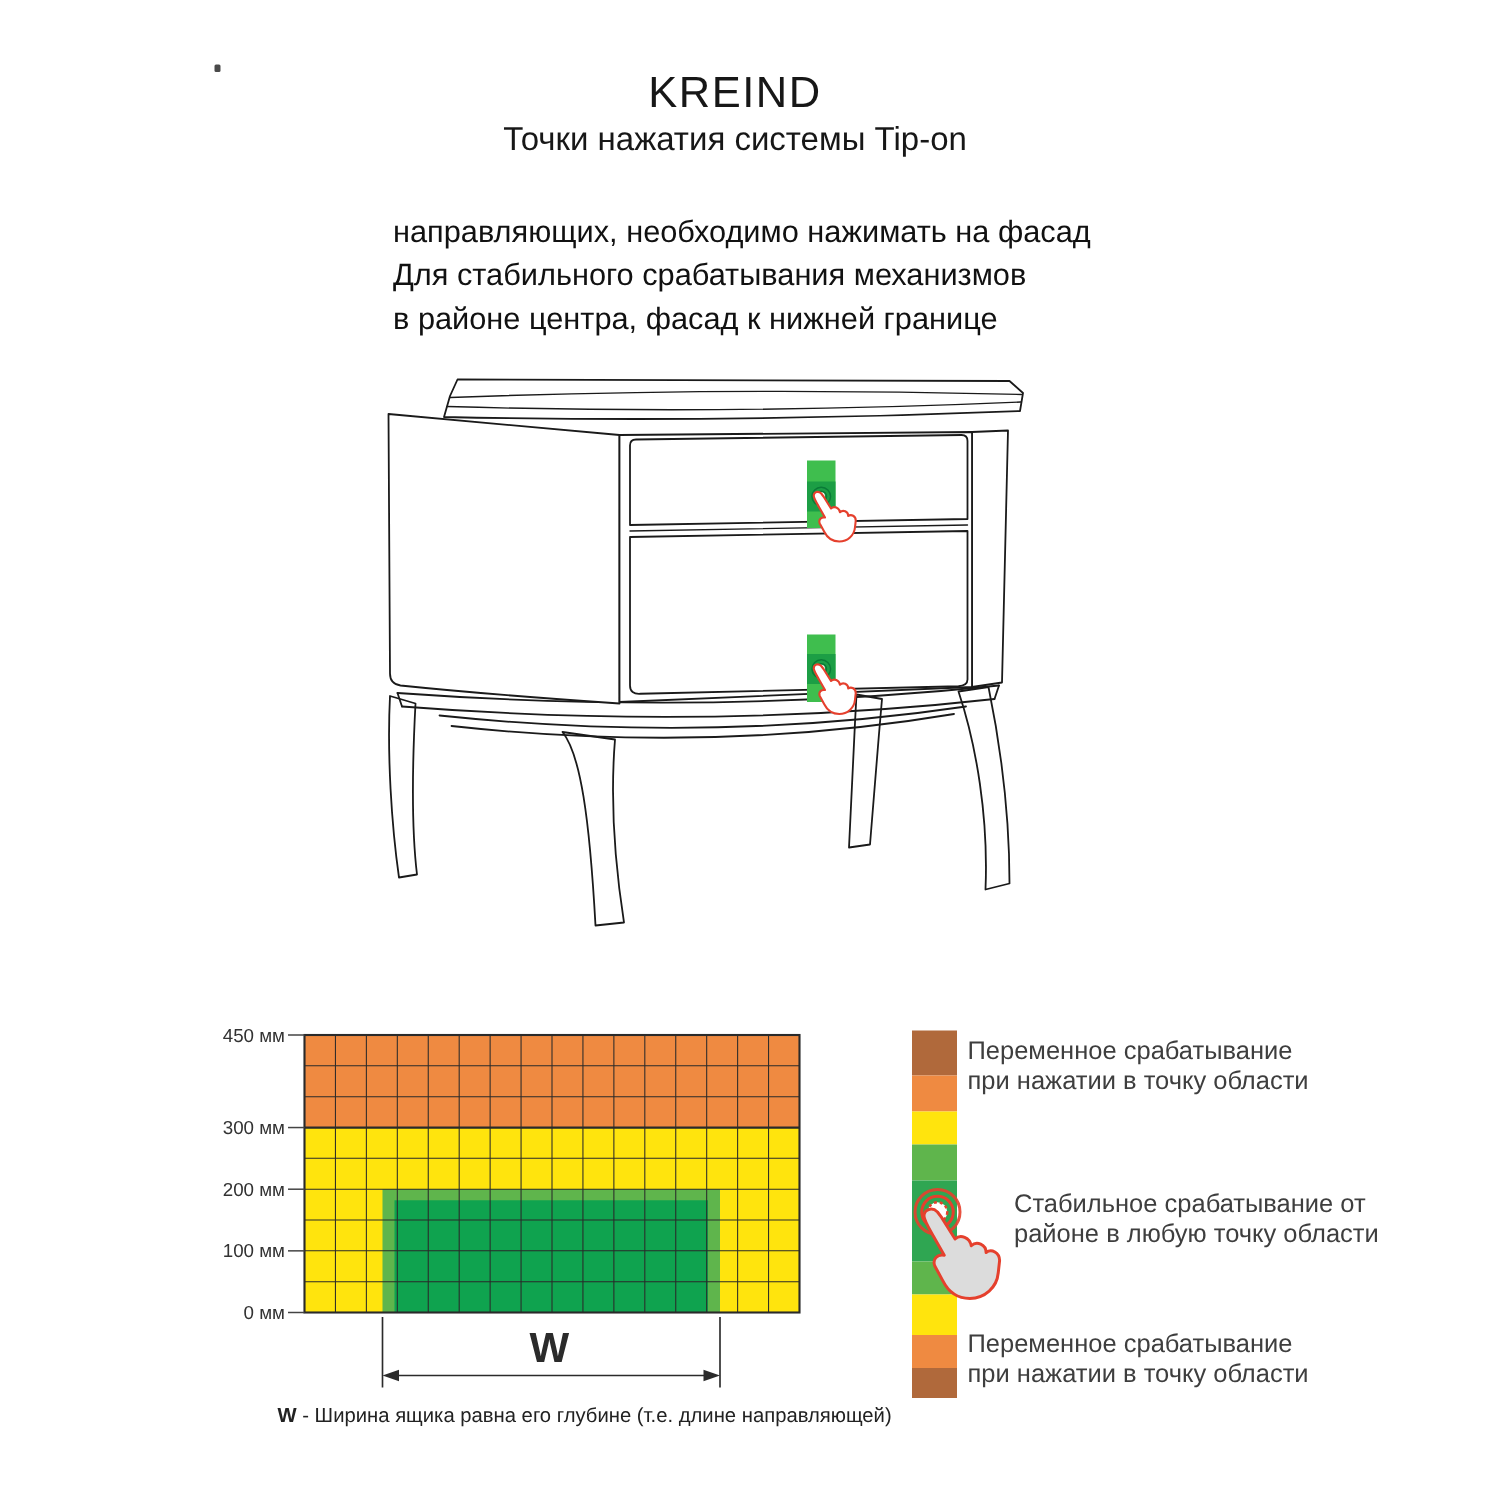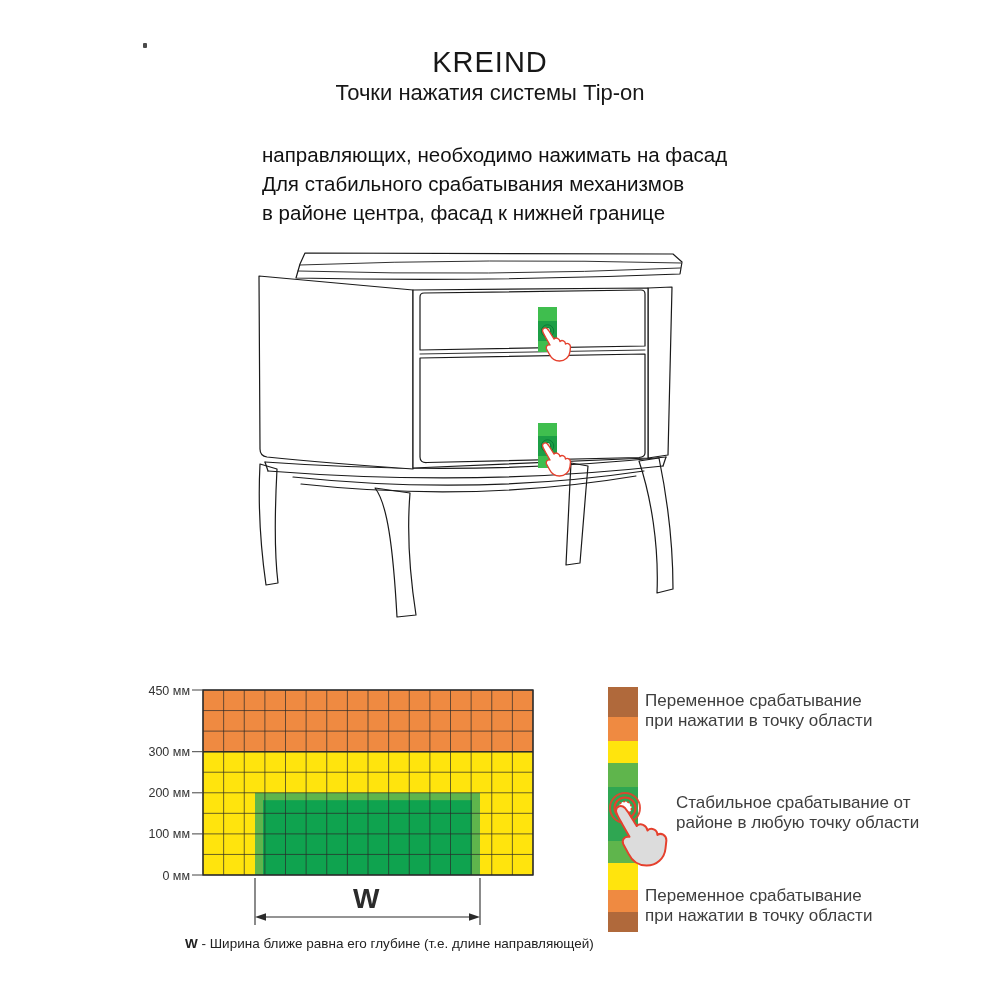--- a/index.html
+++ b/index.html
@@ -162,21 +162,21 @@
   <g stroke="#2b2b2b" stroke-width="1.1" fill="#2b2b2b">
     <line x1="115" y1="208" x2="115" y2="255"></line>
     <line x1="340" y1="208" x2="340" y2="255"></line>
     <line x1="122" y1="247" x2="333" y2="247"></line>
     <polygon points="115,247 126,243.2 126,250.8" stroke="none"></polygon>
     <polygon points="340,247 329,243.2 329,250.8" stroke="none"></polygon>
     <text class="w-label" x="213" y="238" stroke="none">W</text>
   </g>
 </svg>
 
-<div class="abs footnote"><b>W</b><span> - Ширина ближе равна его глубине (т.е. длине направляющей)</span></div>
+<div class="abs footnote"><b>W</b><span> - Ширина ящика равна его глубине (т.е. длине направляющей)</span></div>
 
 <div class="abs legend-bar" id="legend-bar">
     <div style="height: 30px; background: rgb(176, 105, 59);"></div>
     <div style="height: 24px; background: rgb(239, 138, 65);"></div>
     <div style="height: 22px; background: rgb(255, 228, 13);"></div>
     <div style="height: 24px; background: rgb(95, 181, 76);"></div>
     <div style="height: 54px; background: rgb(47, 166, 82);"></div>
     <div style="height: 22px; background: rgb(95, 181, 76);"></div>
     <div style="height: 27px; background: rgb(255, 228, 13);"></div>
     <div style="height: 22px; background: rgb(239, 138, 65);"></div>

